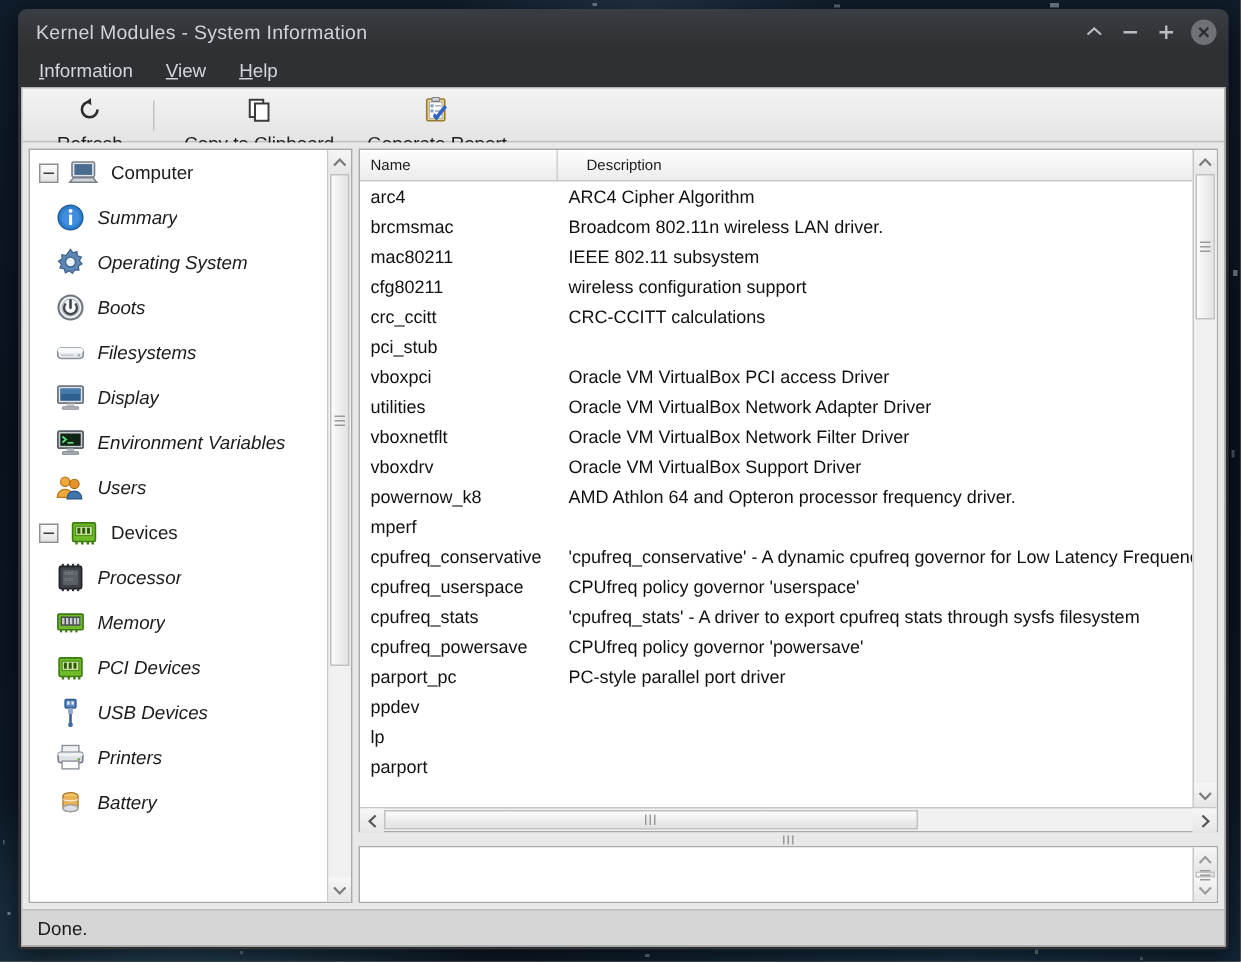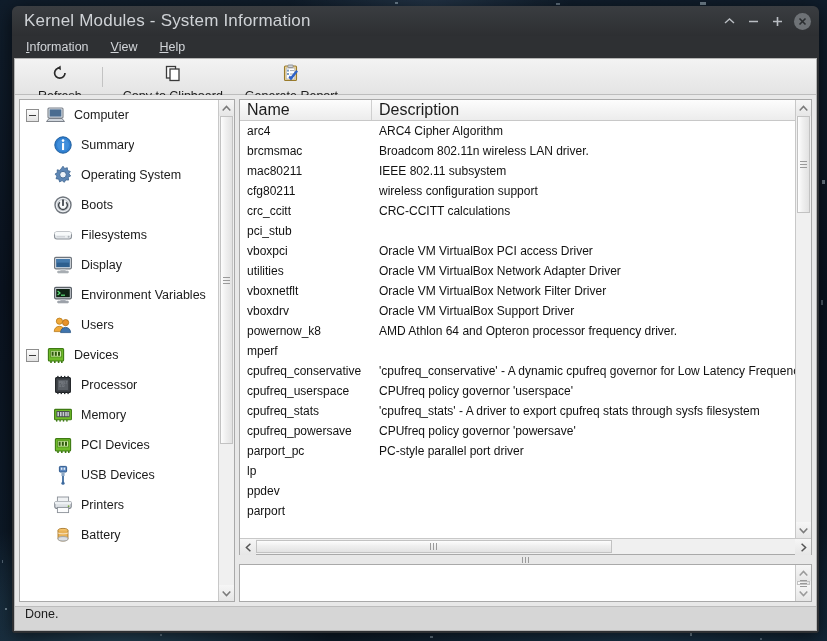--- a/index.html
+++ b/index.html
@@ -35,21 +35,21 @@
     overflow: hidden;
   }
   .titlebar {
     height: 30px; flex: 0 0 30px;
     background: linear-gradient(180deg,#3a3d41 0%, #2d2f32 100%);
     display: flex; align-items: center;
     padding: 0 8px 0 12px;
     border-radius: 6px 6px 0 0;
   }
   .title-text {
-    color: #cfd2d6; font-size: 17px; letter-spacing: .2px;
+    color: #cfd2d6; font-size: 13px; letter-spacing: .2px;
     white-space: nowrap; flex: 1 1 auto;
   }
   .win-btns { display: flex; align-items: center; gap: 9px; }
   .wb { width: 15px; height: 15px; display: flex; align-items: center; justify-content: center;
         color: #b9bdc2; font-size: 13px; line-height: 1; cursor: default; }
   .wb svg { display: block; }
   .wb-close { width: 17px; height: 17px; border-radius: 50%;
         background: #6e7276; color: #2b2d30; }
 
   .menubar {
@@ -99,21 +99,21 @@
   }
   .tree {
     flex: 1 1 auto; overflow: hidden; position: relative;
     background: #fff;
   }
   .trow {
     height: 30px; display: flex; align-items: center;
     padding-left: 6px; font-size: 12.5px; color: #1b1b1b;
     white-space: nowrap; cursor: default;
   }
-  .trow.child { padding-left: 32px; }
+  .trow.child { padding-left: 16px; font-style: italic; }
   .trow.sel {
     background: linear-gradient(180deg,#b4b4b4 0%, #9d9d9d 55%, #a8a8a8 100%);
     color: #e3e3e3;
     border-top: 1px solid #c6c6c6; border-bottom: 1px solid #8e8e8e;
   }
   .twist {
     width: 13px; height: 13px; flex: 0 0 13px;
     border: 1px solid #8e8e8e; background: linear-gradient(180deg,#fdfdfd,#e2e2e2);
     margin-right: 6px; position: relative;
   }
@@ -131,25 +131,25 @@
     flex: 0 0 auto; height: 456px;
     display: flex; flex-direction: column;
     border: 1px solid #a9a9a9; background: #fff; min-width: 0;
   }
   .list-main { flex: 1 1 auto; display: flex; min-height: 0; }
   .list-cols { flex: 1 1 auto; display: flex; flex-direction: column; min-width: 0; overflow: hidden; }
   .lhead {
     height: 21px; flex: 0 0 21px; display: flex;
     background: linear-gradient(180deg,#fdfdfd 0%, #ececec 100%);
     border-bottom: 1px solid #c8c8c8;
-    font-size: 16px; color: #1b1b1b;
+    font-size: 10px; color: #1b1b1b;
   }
   .lh { display: flex; align-items: center; padding-left: 7px; cursor: default; }
   .lh-name { width: 132px; flex: 0 0 132px; border-right: 1px solid #cfcfcf; }
-  .lh-desc { flex: 1 1 auto; }
+  .lh-desc { flex: 1 1 auto; margin-left: 12px; }
   .lrows { flex: 1 1 auto; overflow: hidden; }
   .lrow { height: 20px; display: flex; align-items: center; font-size: 12px; color: #111; cursor: default; }
   .c-name { width: 132px; flex: 0 0 132px; padding-left: 7px; white-space: nowrap; overflow: hidden; }
   .c-desc { flex: 1 1 auto; padding-left: 7px; white-space: nowrap; overflow: hidden; }
 
   
   .vsb { width: 16px; flex: 0 0 16px; background: #f0f0f0; border-left: 1px solid #c8c8c8;
          display: flex; flex-direction: column; }
   .sb-btn { height: 16px; flex: 0 0 16px; display: flex; align-items: center; justify-content: center;
             background: linear-gradient(180deg,#f6f6f6,#e6e6e6); cursor: default; }
@@ -175,21 +175,21 @@
 
   .detail-box {
     flex: 1 1 auto; display: flex; min-height: 0;
     border: 1px solid #a9a9a9; background: #fff;
   }
   .detail-area { flex: 1 1 auto; background: #fff; }
 
   .statusbar {
     height: 24px; flex: 0 0 24px;
     background: #d6d6d6; border-top: 1px solid #bcbcbc;
-    display: flex; align-items: flex-start; padding-left: 10px;
+    display: flex; align-items: center; padding-left: 10px;
     font-size: 12.5px; color: #1b1b1b;
   }
 </style>
 </head>
 <body>
 
 <div class="desk-lights">
   <i style="left:5px;  top:608px; width:2px; height:2px;"></i>
   <i style="left:2px;  top:560px; width:1px; height:3px; opacity:.35;"></i>
   <i style="left:160px;top:634px; width:2px; height:2px; opacity:.4;"></i>
@@ -561,25 +561,25 @@
                   </div>
                   <div class="lrow">
                     <span class="c-name">cpufreq_powersave</span>
                     <span class="c-desc">CPUfreq policy governor 'powersave'</span>
                   </div>
                   <div class="lrow">
                     <span class="c-name">parport_pc</span>
                     <span class="c-desc">PC-style parallel port driver</span>
                   </div>
                   <div class="lrow">
+                    <span class="c-name">ppdev</span>
+                    <span class="c-desc"></span>
+                  </div>
+                  <div class="lrow">
                     <span class="c-name">lp</span>
-                    <span class="c-desc"></span>
-                  </div>
-                  <div class="lrow">
-                    <span class="c-name">ppdev</span>
                     <span class="c-desc"></span>
                   </div>
                   <div class="lrow">
                     <span class="c-name">parport</span>
                     <span class="c-desc"></span>
                   </div>
                 </div>
             </div>
             <div class="vsb">
               <div class="sb-btn">

